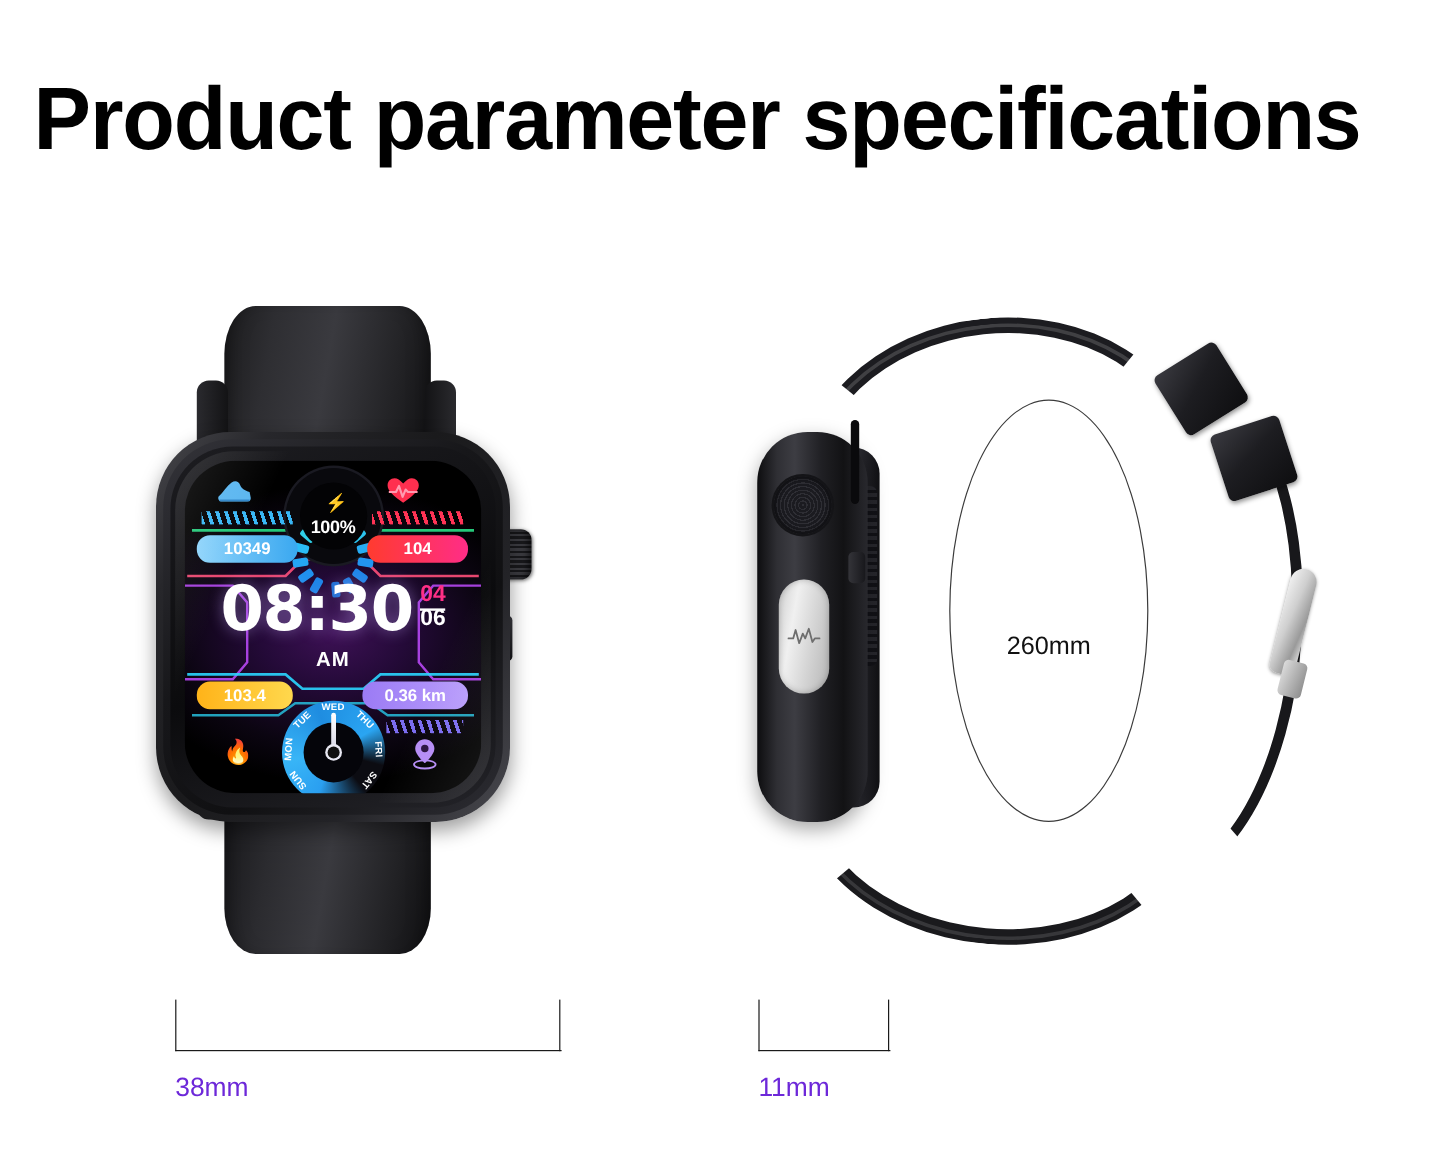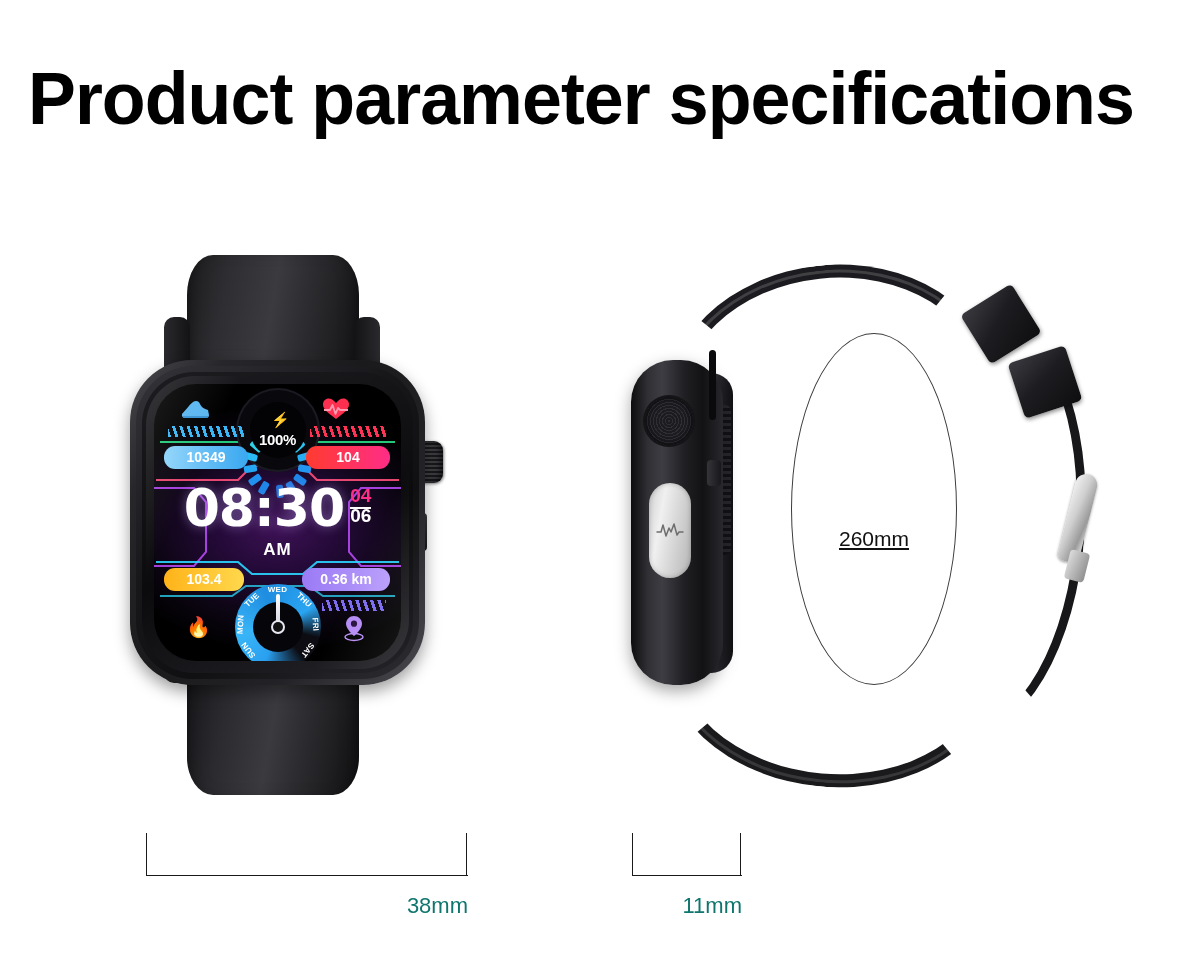--- a/index.html
+++ b/index.html
@@ -418,21 +418,20 @@
     box-sizing: border-box;
   }
   .circ-label {
     position: absolute;
     left: 176px;
     top: 272px;
     width: 166px;
     text-align: center;
     font-size: 21px;
     color: #111;
-    text-decoration: underline;
   }
 
   .side-case {
     position: absolute;
     left: 16px;
     top: 105px;
     width: 92px;
     height: 325px;
     border-radius: 42px;
     background: linear-gradient(90deg, #0d0d0f 0%, #2f2f34 18%, #3d3d43 34%, #202024 58%, #121214 78%, #28282d 100%);
@@ -606,23 +605,23 @@
     height: 1.3px;
     background: #1a1a1a;
   }
   .dim-tick {
     position: absolute;
     width: 1.3px;
     background: #1a1a1a;
   }
   .dim-label {
     position: absolute;
-    text-align: right;
+    text-align: left;
     font-size: 22px;
-    color: #0f766e;
+    color: #6d28d9;
     white-space: nowrap;
   }
 </style>
 </head>
 <body>
 
 <div id="page-title">Product parameter specifications</div>
 
 <div id="front-view">
 

